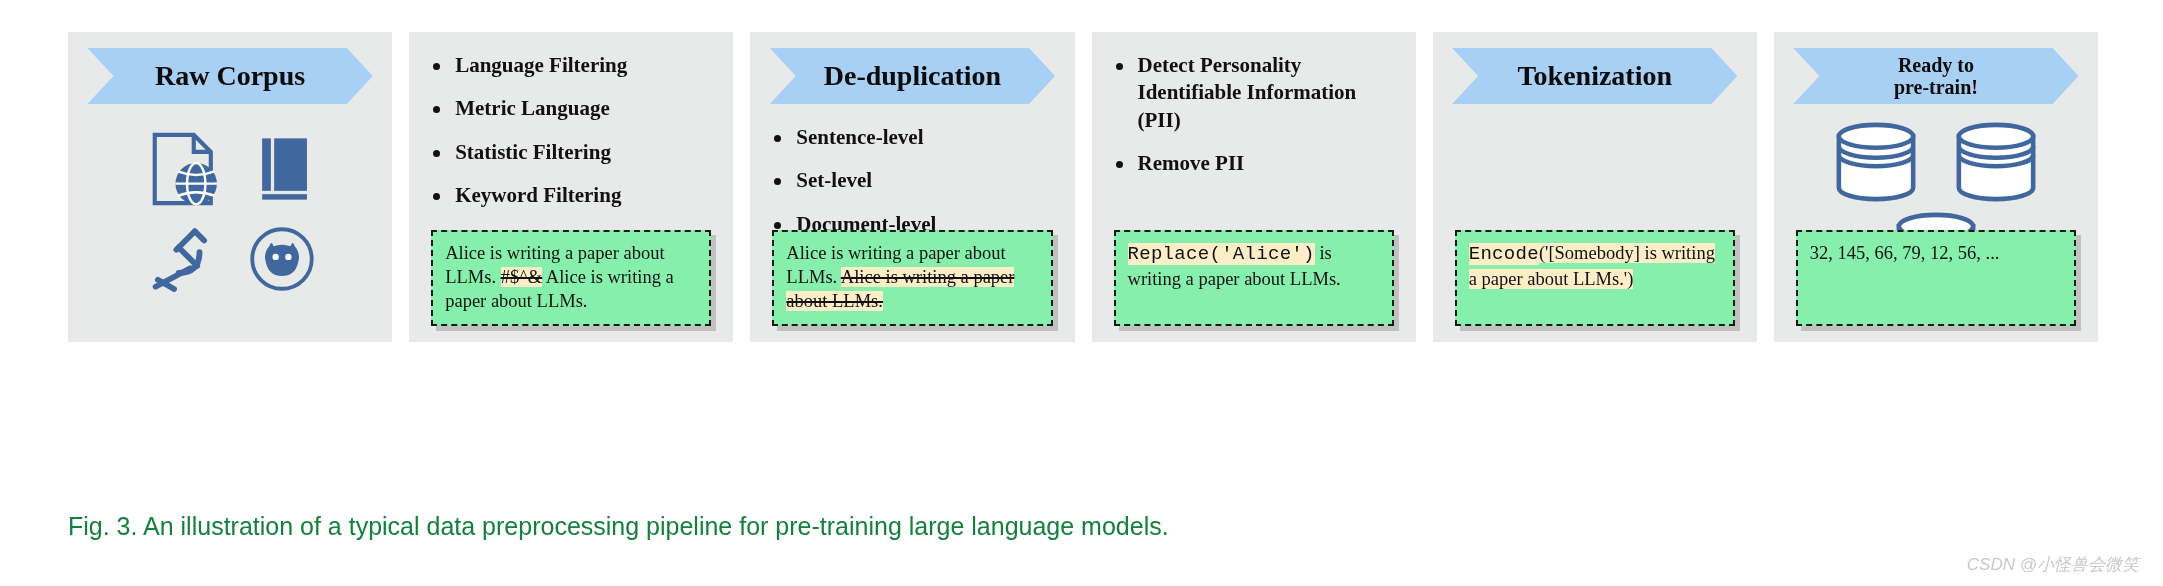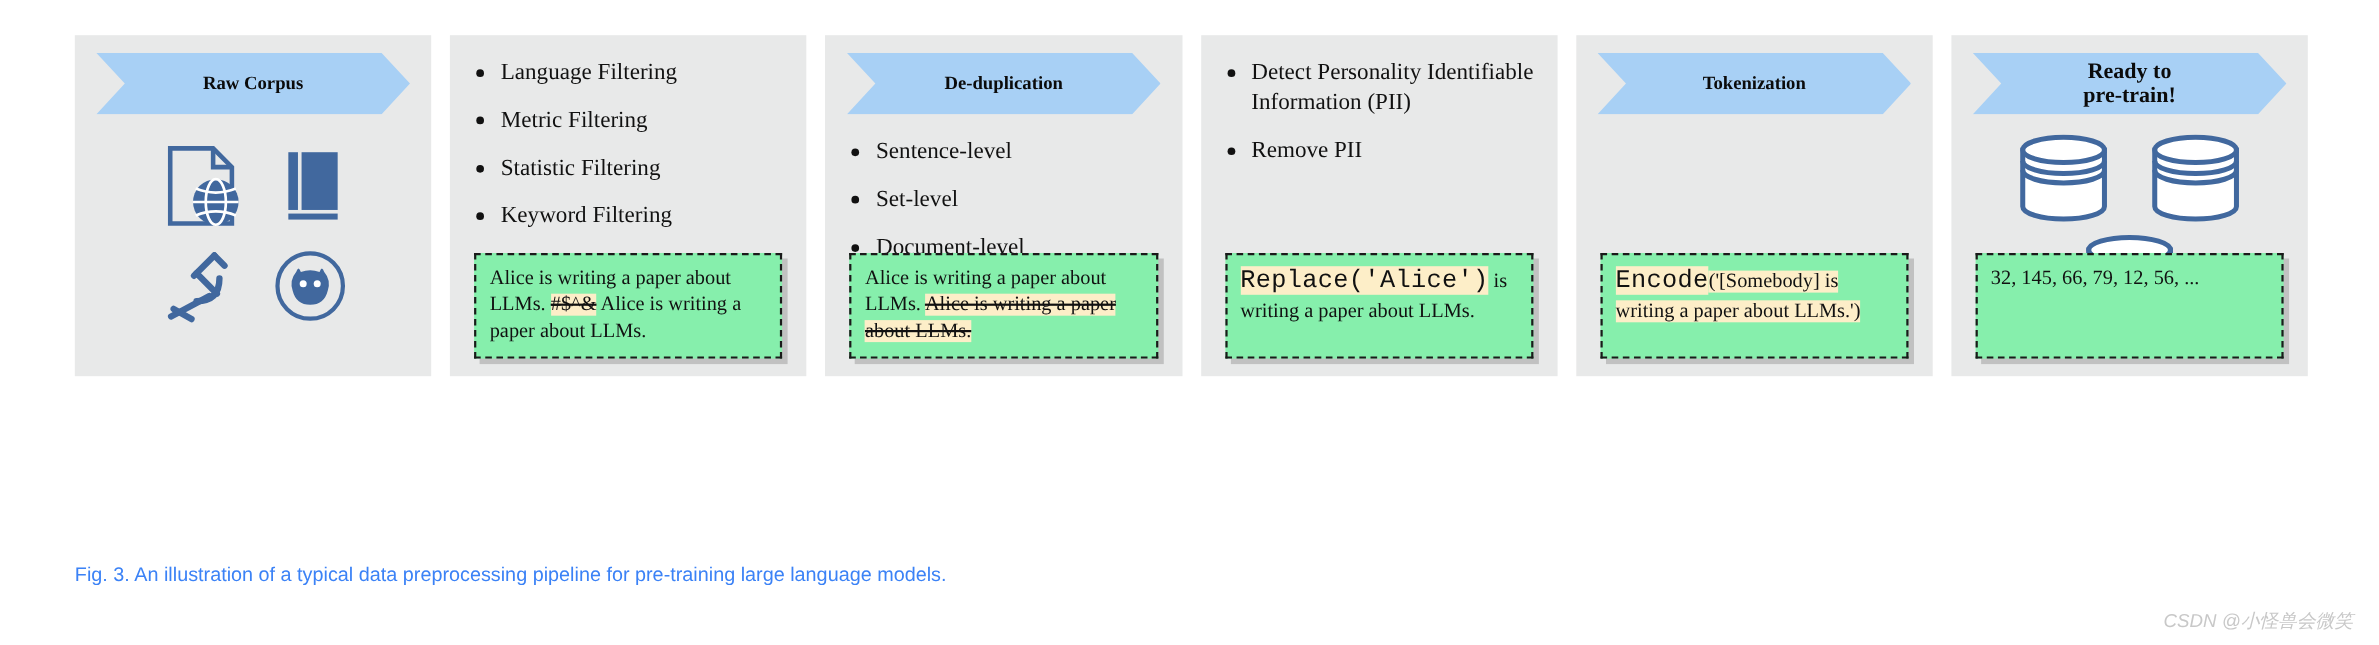--- a/index.html
+++ b/index.html
@@ -12,57 +12,57 @@
   
   .row{position:absolute;left:68px;top:32px;width:2030px;height:310px;
        display:flex;gap:17px;}
   .panel{background:#e8e9e9;flex:1 1 0;position:relative;
          display:flex;flex-direction:column;align-items:center;}
 
   
   .banner{position:relative;width:88%;margin-top:16px;height:56px;
           background:#a8d0f5;color:#0b0b0b;
           display:flex;align-items:center;justify-content:center;
-          text-align:center;font-weight:bold;font-size:17px;line-height:1.12;
+          text-align:center;font-weight:bold;font-size:28px;line-height:1.12;
           -webkit-clip-path:polygon(0 0, calc(100% - 26px) 0, 100% 50%, calc(100% - 26px) 100%, 0 100%, 26px 50%);
           clip-path:polygon(0 0, calc(100% - 26px) 0, 100% 50%, calc(100% - 26px) 100%, 0 100%, 26px 50%);}
   .banner.two-line{font-size:20px;}
 
   
   .bullets{align-self:stretch;margin:20px 0 0 0;padding:0 14px 0 46px;
            list-style:none;}
-  .bullets li{position:relative;font-weight:normal;font-size:21px;
+  .bullets li{position:relative;font-weight:bold;font-size:21px;
               line-height:1.30;margin-bottom:16px;color:#111;}
   .bullets li::before{content:"";position:absolute;left:-22px;top:11px;
               width:7px;height:7px;border-radius:50%;background:#111;}
 
   
   .example{position:absolute;left:22px;right:22px;bottom:16px;
            background:#86efac;border:2px dashed #1a1a1a;
            box-shadow:5px 5px 0 rgba(0,0,0,0.17);
            padding:9px 11px 9px 12px;min-height:74px;
            font-size:18.5px;line-height:1.30;color:#111;}
   .hl{background:#fdeec8;}
   .strike{text-decoration:line-through;text-decoration-thickness:1.5px;}
-  .code{font-family:"Liberation Mono",monospace;font-size:23px;letter-spacing:.3px;}
+  .code{font-family:"Liberation Mono",monospace;font-size:19px;letter-spacing:.3px;}
 
   
   .icons{margin-top:26px;width:100%;display:flex;flex-direction:column;
          align-items:center;gap:10px;}
   .icon-row{display:flex;justify-content:center;align-items:center;gap:30px;}
 
   
   .dbs{margin-top:18px;width:100%;}
   .db-row{display:flex;justify-content:center;gap:34px;}
   .db-row.second{margin-top:6px;}
 
   
   .caption{position:absolute;left:68px;top:512px;
            font-family:"Liberation Sans",sans-serif;
-           font-size:18px;color:#3b82f6;white-space:nowrap;}
+           font-size:25px;color:#15803d;white-space:nowrap;}
 
   
   .watermark{position:absolute;right:24px;bottom:10px;
              font-family:"Liberation Sans",sans-serif;
              font-size:17px;color:#c8c8c8;white-space:nowrap;font-style:italic;}
 </style>
 </head>
 <body>
 
 <div class="figure">
@@ -115,21 +115,21 @@
               <circle cx="38" cy="30" r="3" fill="#ffffff"></circle>
             </svg>
           </span>
         </div>
       </div>
     </div>
 
     <div class="panel">
       <ul class="bullets">
         <li>Language Filtering</li>
-        <li>Metric Filtering</li>
+        <li>Metric Language</li>
         <li>Statistic Filtering</li>
         <li>Keyword Filtering</li>
       </ul>
       <div class="example">
         <span>Alice is writing a paper about LLMs. </span><span class="hl strike">#$^&amp;</span><span> Alice is writing a paper about LLMs.</span>
       </div>
     </div>
 
     <div class="panel">
       <div class="banner">

